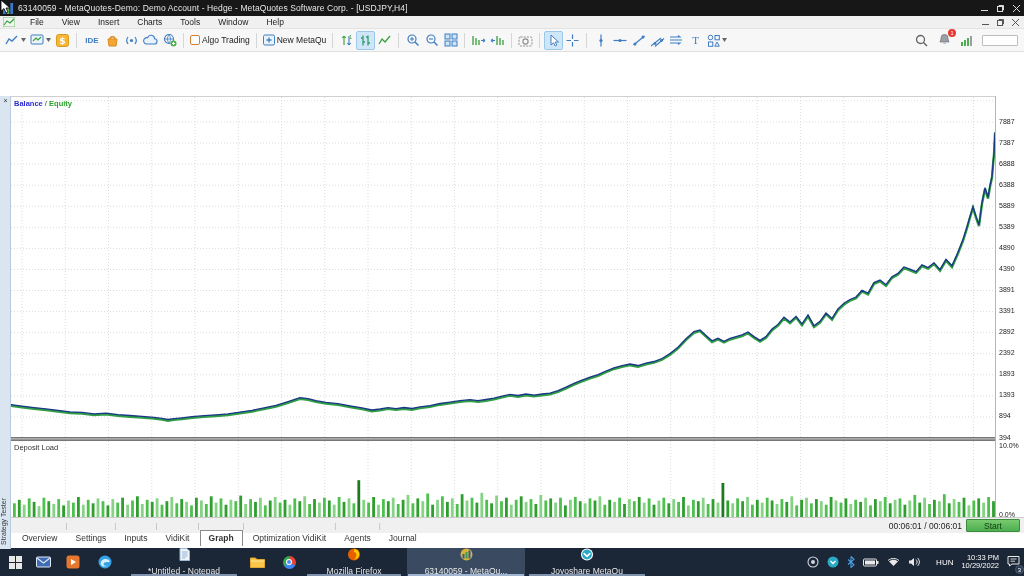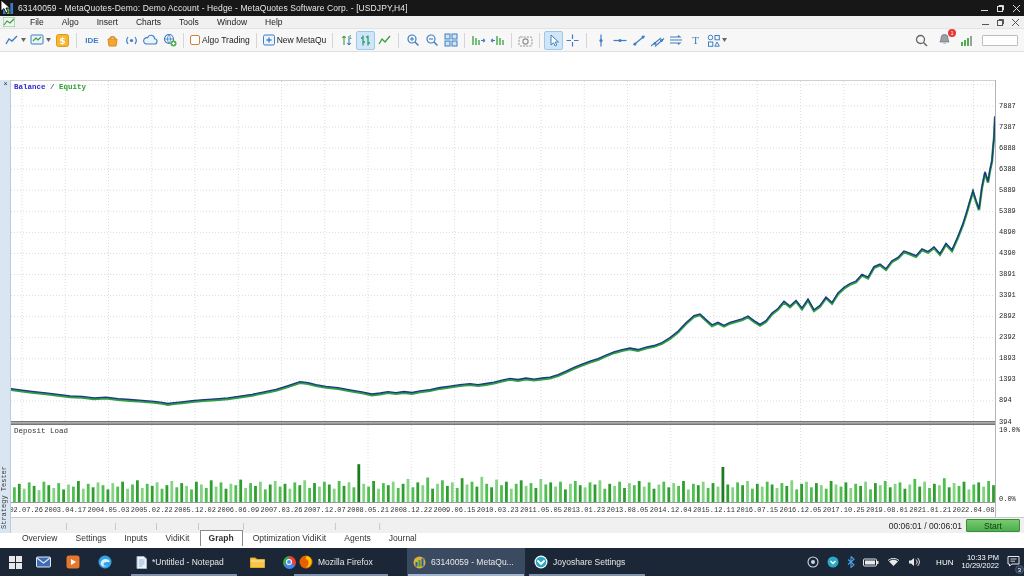--- a/index.html
+++ b/index.html
@@ -35,21 +35,21 @@
   .badge { position:absolute; top:-3px; right:-5px; min-width:8px; height:8px; border-radius:5px;
            background:#e53935; color:#fff; font-size:5.5px; line-height:8px; text-align:center; padding:0 1px; }
 
   
   .tfbar { position:absolute; left:0; top:52px; width:1024px; height:28px;
            background:#fbfbfb; display:flex; align-items:flex-start; padding:4px 0 0 6px; border-bottom:1px solid #d8d8d8;}
   .tf { font-size:8.5px; color:#3c6da8; padding:2px 6px; margin-right:2px; border-radius:2px; cursor:default;}
   .tf.sel { background:#c9e2f7; color:#27527e; }
 
   
-  .tester { position:absolute; left:0; top:80px; width:980px; height:437px; background:#fff;font-family:Liberation Mono, monospace; }
+  .tester { position:absolute; left:0; top:96px; width:980px; height:437px; background:#fff; }
   .strip { position:absolute; left:0; top:0; width:11px; height:453px; background:#d9e6f2;
            border-right:1px solid #b9cbdc; z-index:5;}
   .strip .close { position:absolute; top:0px; left:1px; width:9px; height:9px; font-size:7px;
                   color:#333; text-align:center; line-height:9px; }
   .strip .vlabel { position:absolute; bottom:4px; left:0px; width:11px; font-size:7px; color:#3a3a3a;
                    writing-mode:vertical-rl; transform:rotate(180deg); white-space:nowrap; }
   .plot { position:absolute; left:11px; top:0; width:984px; height:341px; background:#fff; border-top:1px solid #d0d0d0;}
   .plot svg, .deposit svg { display:block; }
   .serieslabel { position:absolute; left:3px; top:3px; font-size:7.5px; font-weight:bold; z-index:4; background:transparent;}
   .splitter { position:absolute; left:11px; top:341px; width:984px; height:4px;
@@ -78,21 +78,21 @@
                border-top:1px solid #d5d5d5; font-size:8.5px; color:#333; }
   .sbhelp { position:absolute; left:4px; top:3px; }
   .sbsep { position:absolute; top:1px; width:1px; height:13px; background:#c8c8c8; }
   .sbprofile { position:absolute; left:672px; top:3px; }
   .sbping { position:absolute; left:893px; top:3px; display:flex; gap:3px; align-items:center;}
 
   
   .taskbar { position:absolute; left:0; top:548px; width:1024px; height:28px; background:#1b2636; }
   .tkico { position:absolute; top:0; height:28px; display:flex; align-items:center; justify-content:center; width:26px; }
   .task { position:absolute; top:0; height:28px; display:flex; align-items:center; gap:5px; padding:0 6px;
-          color:#e8e8e8; font-size:8.5px; white-space:nowrap; overflow:hidden; }
+          color:#e8e8e8; font-size:8.5px; white-space:nowrap; overflow:hidden;flex-direction:column; }
   .task .under { position:absolute; left:1px; right:1px; bottom:0; height:2px; background:#7e92ad; }
   .task.activeTask { background:#3a4a61; }
   .tray { position:absolute; right:0; top:0; height:28px; display:flex; align-items:center; gap:8px; color:#fff; padding-right:4px;}
   .traytxt { font-size:8px; color:#fff;margin-left:8px; }
   .clock { font-size:7.5px; line-height:8.5px; text-align:right; color:#fff; }
   .notif { position:relative; }
   .notif .nbadge { position:absolute; right:-4px; bottom:-3px; background:#2a3a52; border-radius:50%;
                    width:9px; height:9px; font-size:6px; color:#fff; text-align:center; line-height:9px; border:1px solid #4a5a72;}
   .cursorArrow { position:absolute; left:0; top:0; z-index:99; }
   .grid { stroke:#dcdcdc; stroke-dasharray:1,2; stroke-width:1; }
@@ -127,21 +127,21 @@
     </div>
   </div>
 
   <div class="menubar">
     <svg class="chartico" viewBox="0 0 12 10">
       <rect x="0" y="0" width="12" height="10" fill="#eef5ee" stroke="#7bbf7b" stroke-width="1"></rect>
       <polyline points="1,8 4,4 7,6 11,2" fill="none" stroke="#3aa03a" stroke-width="1.2"></polyline>
     </svg>
     <div style="display:flex;">
         <div class="menu-item">File</div>
-        <div class="menu-item">Algo</div>
+        <div class="menu-item">View</div>
         <div class="menu-item">Insert</div>
         <div class="menu-item">Charts</div>
         <div class="menu-item">Tools</div>
         <div class="menu-item">Window</div>
         <div class="menu-item">Help</div>
       </div>
     <div class="mctrls">
       <svg width="7" height="7" viewBox="0 0 7 7">
           <line x1="0" y1="5.5" x2="7" y2="5.5" stroke="#555" stroke-width="1"></line>
         </svg>
@@ -771,21 +771,21 @@
           <path d="M0.5,2 L5.5,2 L7,3.5 L14.5,3.5 L14.5,11.5 L0.5,11.5 Z" fill="#f7c64b" stroke="#e0a92e"></path>
           <path d="M0.5,5 L14.5,5" stroke="#fbe29a" stroke-width="1"></path>
         </svg>
     </div>
     <div class="tkico" style="left:276px;">
       <div style="width:13px;height:13px;border-radius:50%;background:conic-gradient(#ea4335 0 33%, #4285f4 33% 66%, #34a853 66% 100%);position:relative;">
         <div style="position:absolute;left:3.5px;top:3.5px;width:6px;height:6px;border-radius:50%;background:#fff;"></div>
         <div style="position:absolute;left:4.5px;top:4.5px;width:4px;height:4px;border-radius:50%;background:#4c8bf5;"></div>
       </div>
     </div>
-    <div class="task" style="left:293px; width:96px;">
+    <div class="task" style="left:306px; width:96px;">
       <svg width="14" height="14" viewBox="0 0 14 14">
           <circle cx="7" cy="7" r="6.5" fill="#e66000"></circle>
           <path d="M7,1 C10.5,1 13,4 12.5,7.5 C12,10.5 9.5,12.5 7,12.5 C9,11 10,9 9.5,6.5 C9.2,5 8,4 6.5,4 C7.5,3 7.5,2 7,1 Z" fill="#ffcb00"></path>
         </svg>
       <span>Mozilla Firefox</span>
       <div class="under"></div>
     </div>
     <div class="task activeTask" style="left:407px; width:118px;">
       <svg width="13" height="13" viewBox="0 0 13 13">
           <circle cx="6.5" cy="6.5" r="6" fill="#d8b23a"></circle>
@@ -795,21 +795,21 @@
         </svg>
       <span>63140059 - MetaQu...</span>
       <div class="under" style="background:#9fb4d0;"></div>
     </div>
     <div class="task" style="left:528px; width:118px;">
       <svg width="14" height="14" viewBox="0 0 14 14">
           <circle cx="7" cy="7" r="6.5" fill="#fff"></circle>
           <circle cx="7" cy="7" r="5.3" fill="#29a8c8"></circle>
           <path d="M4,6 L7,9 L10,6" fill="none" stroke="#fff" stroke-width="1.8" stroke-linecap="round"></path>
         </svg>
-      <span>Joyoshare Settings</span>
+      <span>Joyoshare MetaQu</span>
       <div class="under"></div>
     </div>
 
     <div class="tray">
       <svg width="12" height="12" viewBox="0 0 12 12">
           <circle cx="6" cy="6" r="5" fill="none" stroke="#cfd6e0" stroke-width="1.1"></circle>
           <circle cx="6" cy="6" r="2" fill="#cfd6e0"></circle>
         </svg>
       <svg width="12" height="12" viewBox="0 0 12 12">
           <circle cx="6" cy="6" r="5.5" fill="#29a8c8"></circle>

